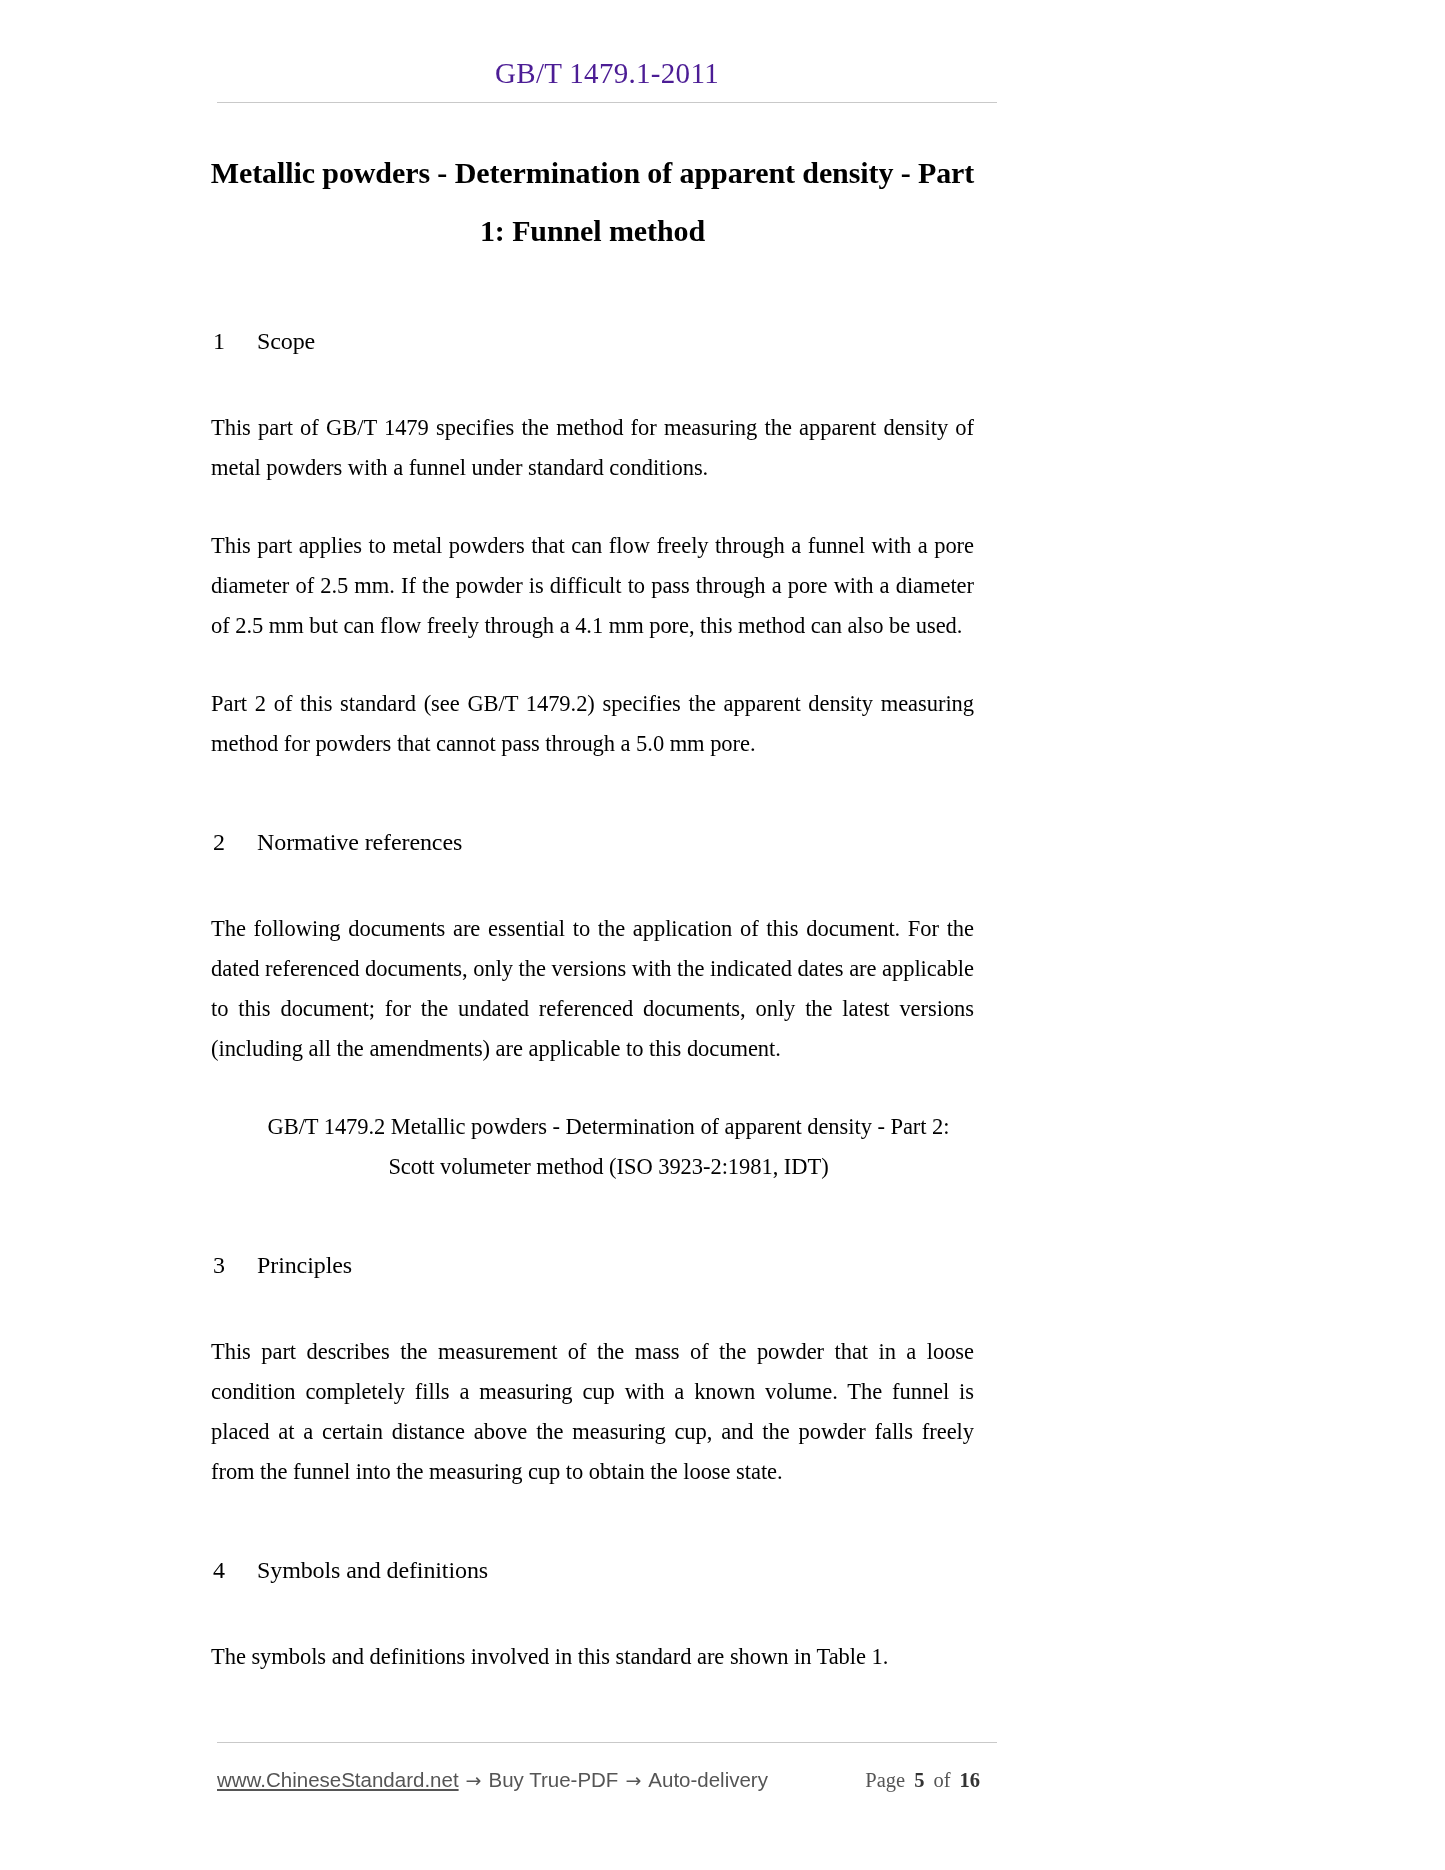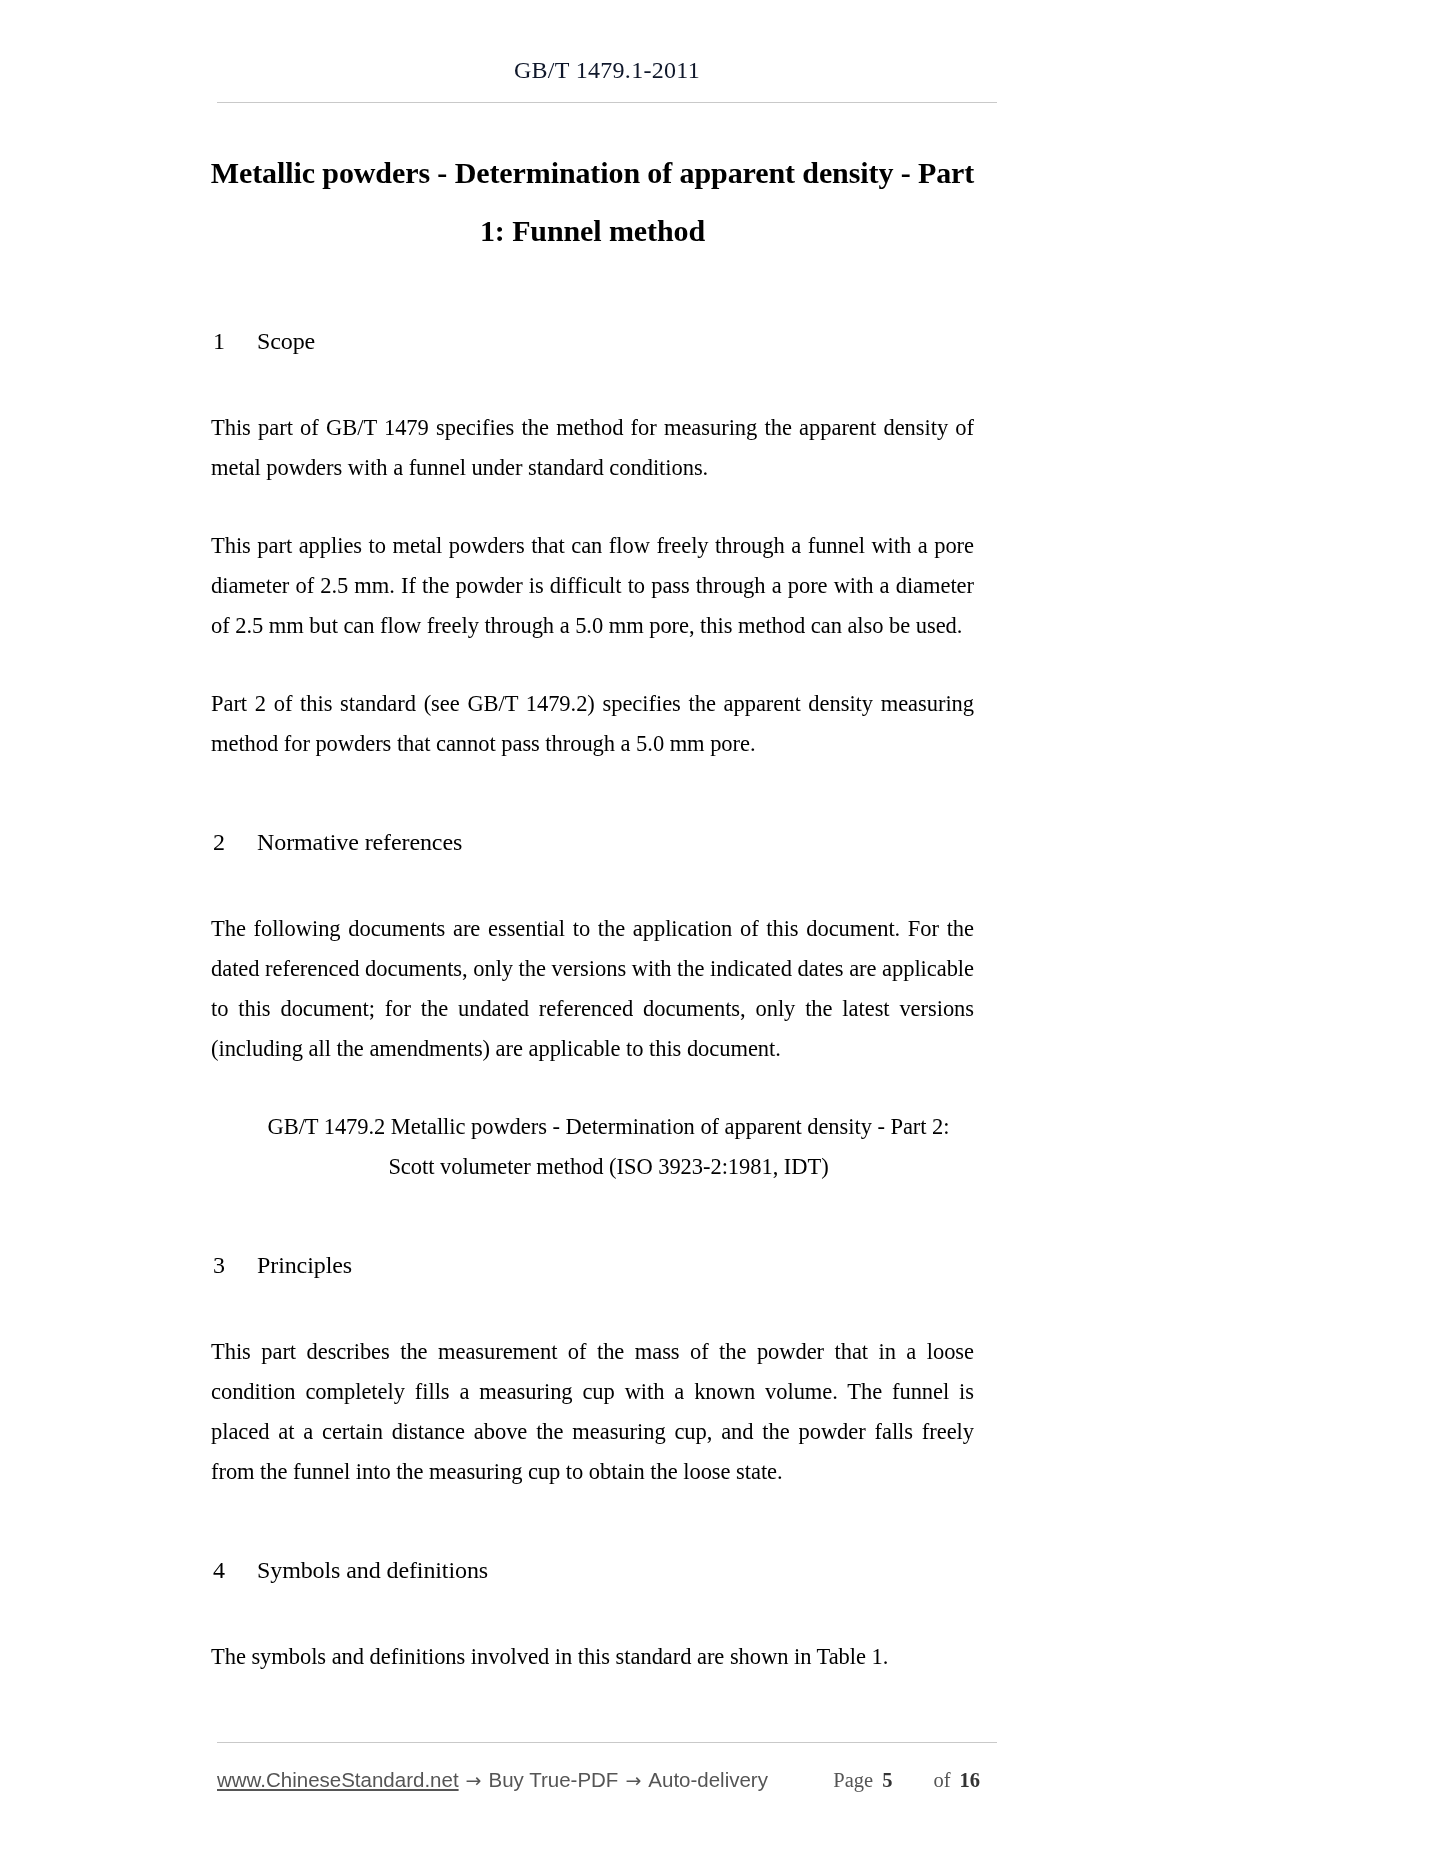--- a/index.html
+++ b/index.html
@@ -28,22 +28,22 @@
   
   .header {
     position: absolute;
     left: 217px;
     top: 57px;
     width: 780px;
     text-align: center;
   }
   .header-title {
     font-family: "Liberation Serif", "DejaVu Serif", serif;
-    font-size: 24px;
-    color: #0f172a;
+    font-size: 29px;
+    color: #4c1d95;
     letter-spacing: 0.3px;
   }
   .header-rule {
     position: absolute;
     left: 217px;
     top: 102px;
     width: 780px;
     height: 1px;
     background: #c9c9c9;
   }
@@ -140,21 +140,21 @@
     align-items: baseline;
     padding-right: 8px;
     font-family: Liberation Serif, serif;
   }
   .footer-right .lbl { padding-right: 9px; }
   .footer-right .num {
     font-weight: bold;
     color: #333333;
     padding-right: 9px;
   }
-  .footer-right .of { padding-right: 9px; margin-left: 32px; }
+  .footer-right .of { padding-right: 9px; }
 </style>
 </head>
 <body>
 
 <div class="page">
 
   <div class="header">
     <span class="header-title">GB/T 1479.1-2011</span>
   </div>
   <div class="header-rule"></div>
@@ -167,21 +167,21 @@
     </div>
 
     <div class="gap-xl"></div>
 
     <h2 class="section-heading">
       <span class="sec-num">1</span><span>Scope</span>
     </h2>
     <div class="gap-md"></div>
     <p class="body-text">This part of GB/T 1479 specifies the method for measuring the apparent density of metal powders with a funnel under standard conditions.</p>
     <div class="gap-sm"></div>
-    <p class="body-text">This part applies to metal powders that can flow freely through a funnel with a pore diameter of 2.5 mm. If the powder is difficult to pass through a pore with a diameter of 2.5 mm but can flow freely through a 5.0 mm pore, this method can also be used.</p>
+    <p class="body-text">This part applies to metal powders that can flow freely through a funnel with a pore diameter of 2.5 mm. If the powder is difficult to pass through a pore with a diameter of 2.5 mm but can flow freely through a 4.1 mm pore, this method can also be used.</p>
     <div class="gap-sm"></div>
     <p class="body-text">Part 2 of this standard (see GB/T 1479.2) specifies the apparent density measuring method for powders that cannot pass through a 5.0 mm pore.</p>
 
     <div class="gap-lg"></div>
 
     <h2 class="section-heading">
       <span class="sec-num">2</span><span>Normative references</span>
     </h2>
     <div class="gap-md"></div>
     <p class="body-text">The following documents are essential to the application of this document. For the dated referenced documents, only the versions with the indicated dates are applicable to this document; for the undated referenced documents, only the latest versions (including all the amendments) are applicable to this document.</p>

